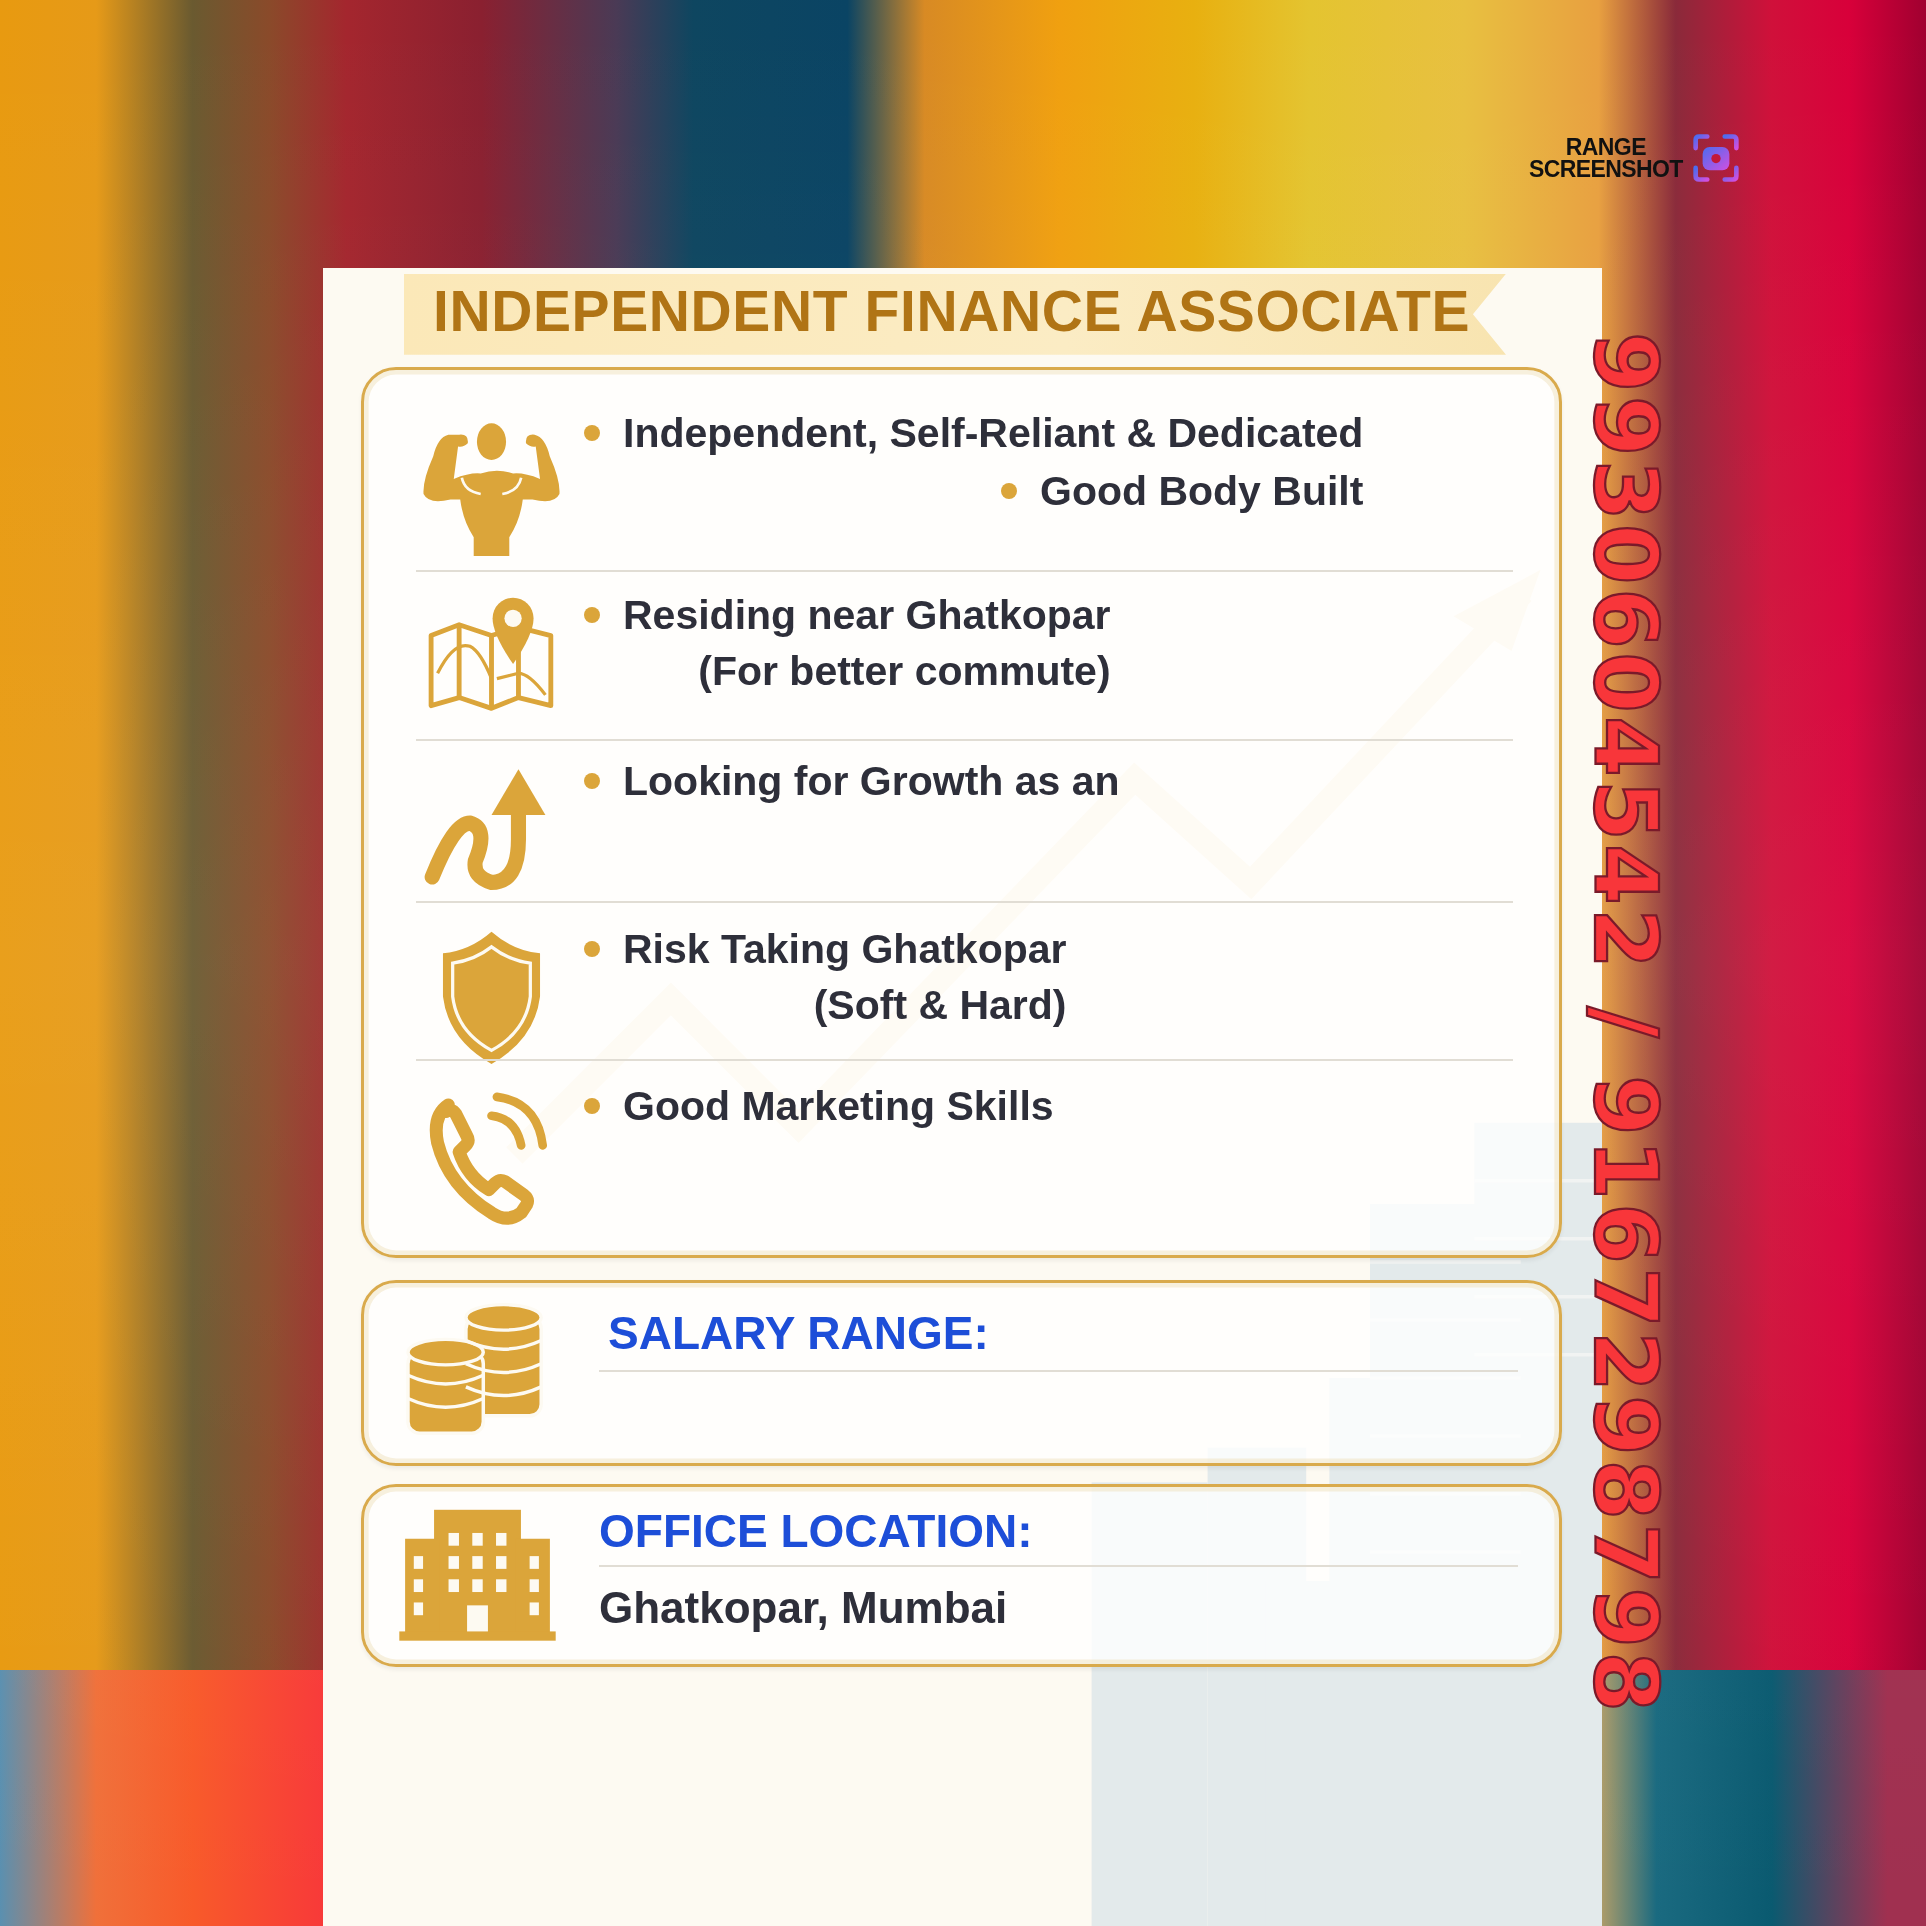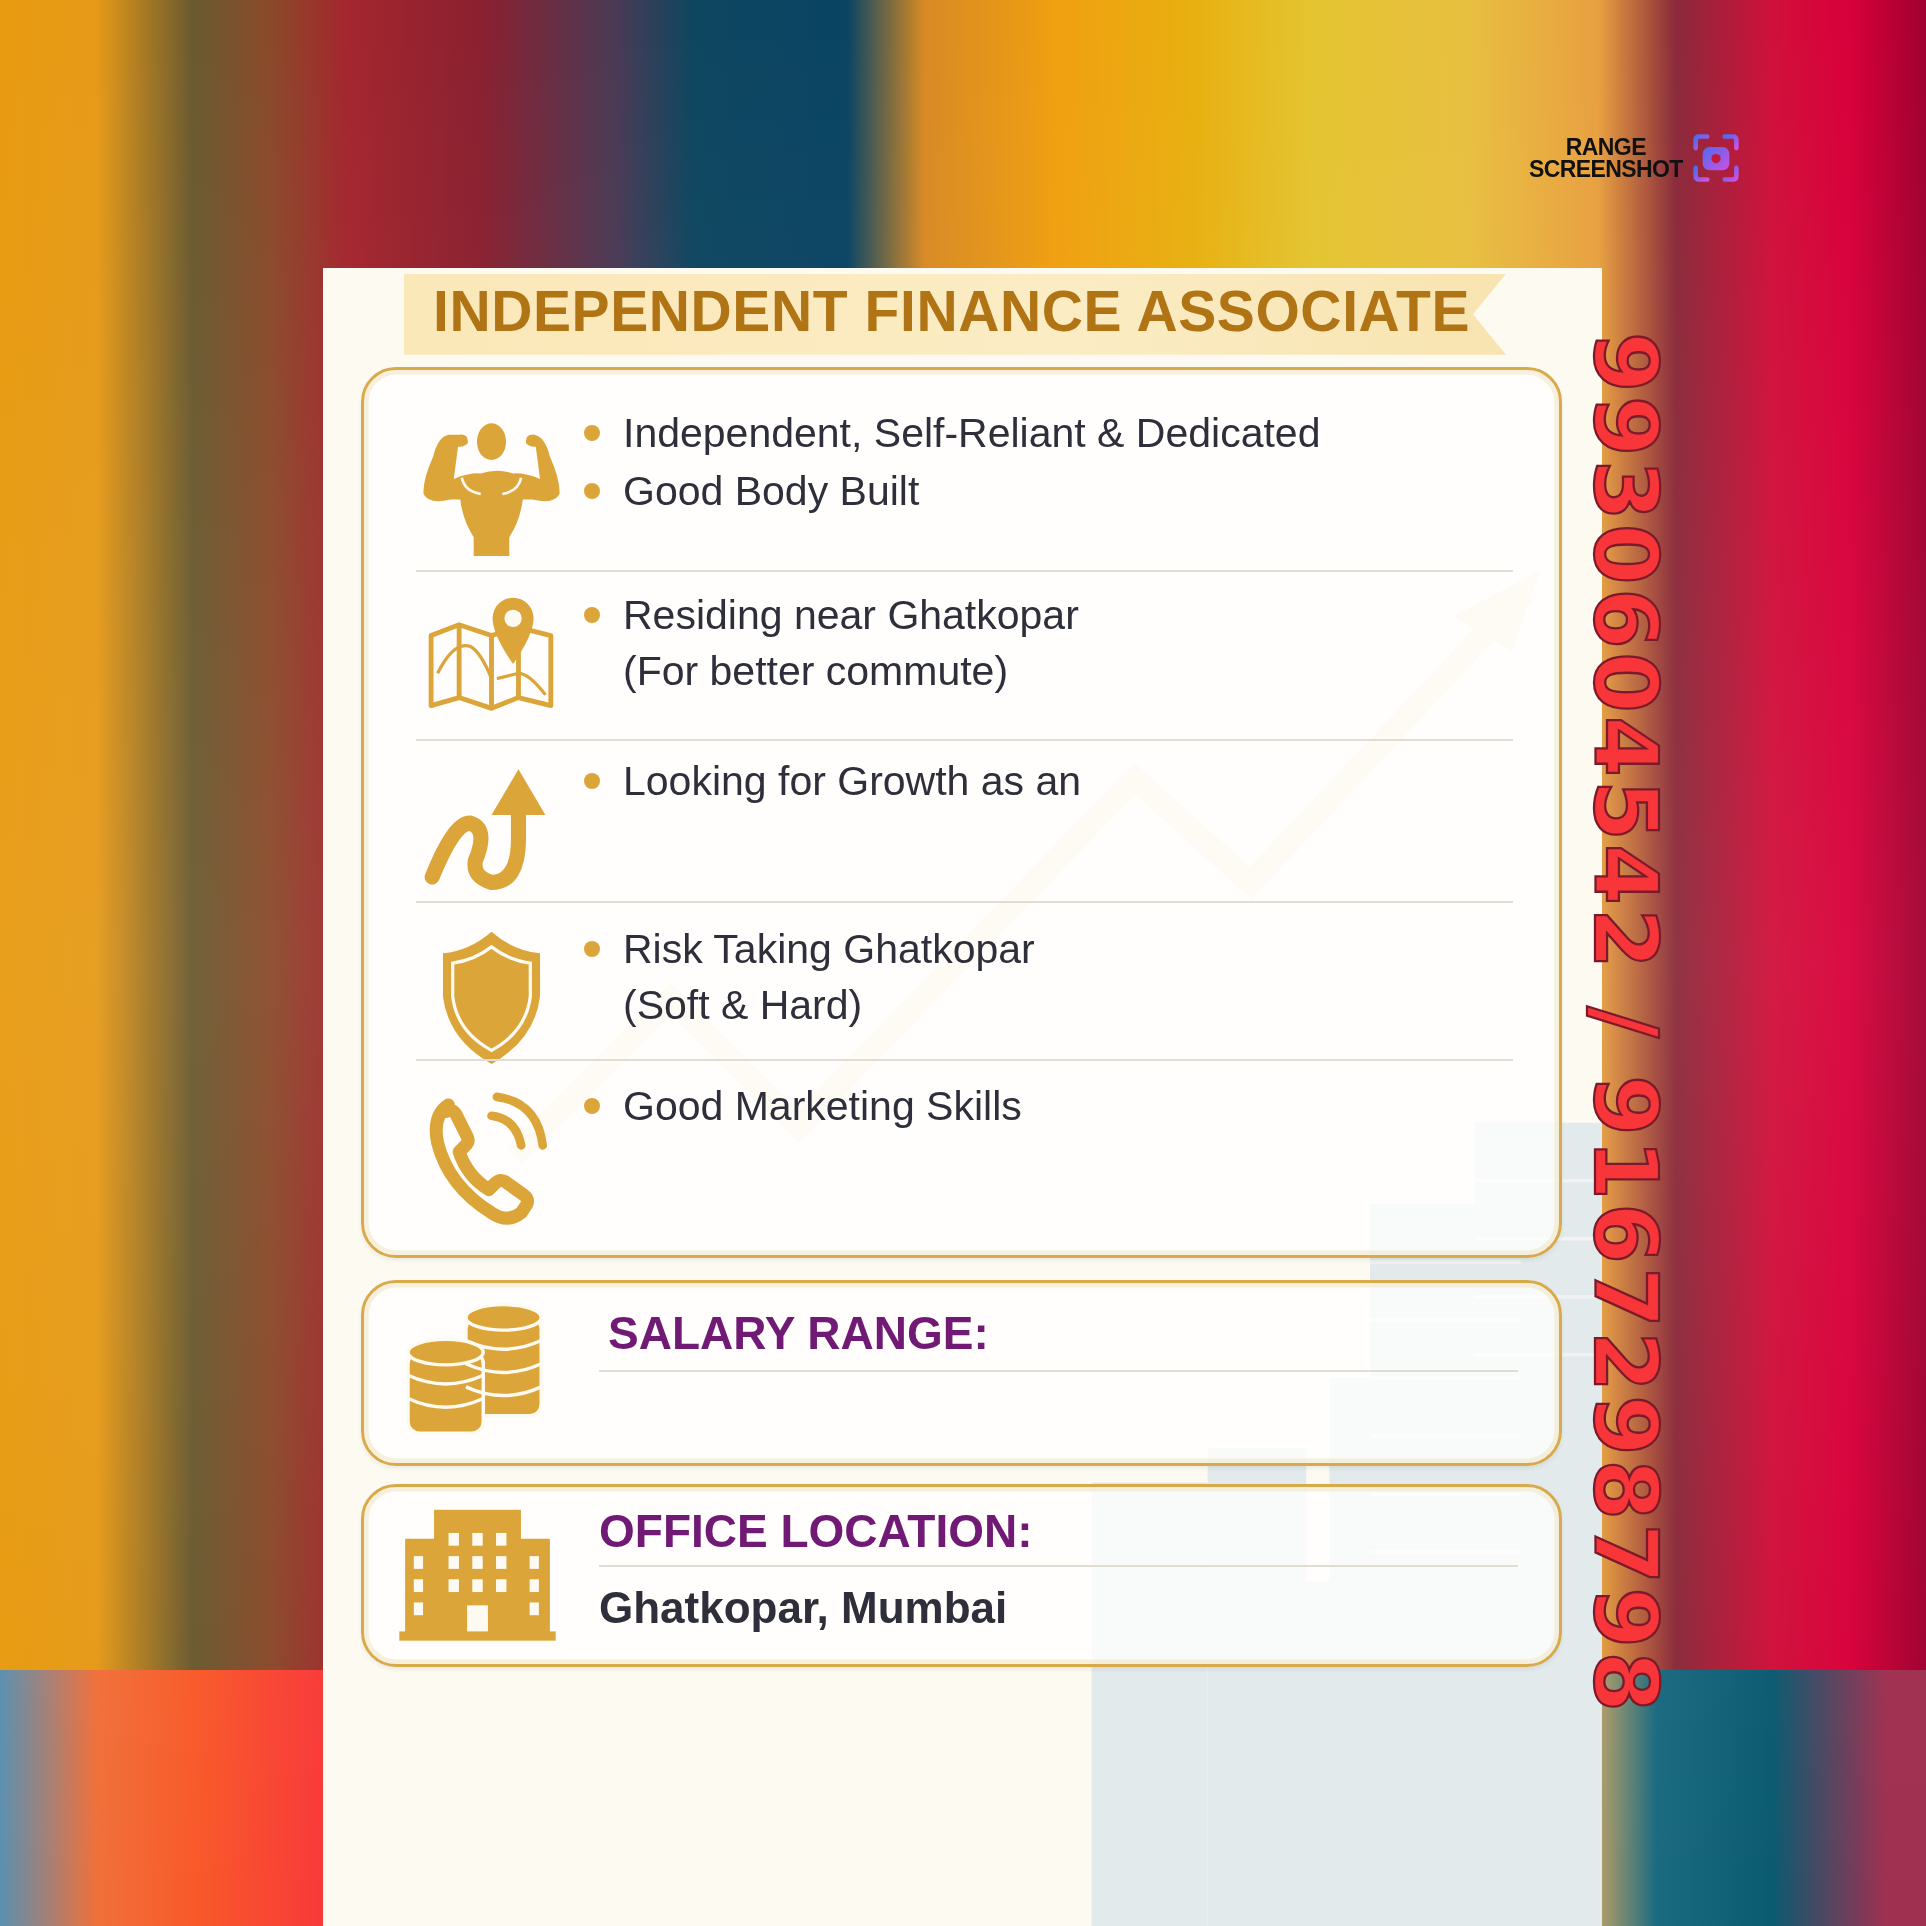--- a/index.html
+++ b/index.html
@@ -64,29 +64,29 @@
     position: absolute; left: 52px; right: 46px; display: flex; align-items: flex-start;
   }
   .row-sep {
     position: absolute; left: 52px; right: 46px; height: 1.7px; background: #e1ddd4;
   }
   .icon {
     position: absolute; left: 0; width: 151px; height: 151px;
   }
   .lines { position: absolute; left: 168px; }
   .line {
-    display: flex; align-items: center; font-size: 41px; color: #2e2f3a; font-weight: 400;
-    white-space: nowrap; line-height: 56px;
+    display: flex; align-items: center; font-size: 41px; color: #2e2f3a; font-weight: 700;
+    white-space: nowrap; line-height: 56px; justify-content: flex-end;
   }
   .bullet {
     width: 16px; height: 16px; border-radius: 50%; background: #dba53a; margin-right: 23px; flex: none;
   }
   .indent { padding-left: 39px; }
 
-  .info-label { position: absolute; left: 244px; font-size: 46px; font-weight: 700; color: #701a75; white-space: nowrap; }
+  .info-label { position: absolute; left: 244px; font-size: 46px; font-weight: 700; color: #1d4ed8; white-space: nowrap; }
   .info-sep { position: absolute; left: 235px; right: 41px; height: 1.7px; background: #e1ddd4; }
   .info-value { position: absolute; left: 244px; font-size: 44px; color: #2e2f3a; white-space: nowrap; }
   .info-value b { font-weight: 800; }
   .info-icon { position: absolute; left: 35px; width: 157px; height: 139px; }
 
   .phone {
     position: absolute; left: 1587px; top: 332px; width: 75px; height: 1264px;
   }
   .phone-text {
     position: absolute; left: 0; top: 0; width: 1264px; height: 75px;

